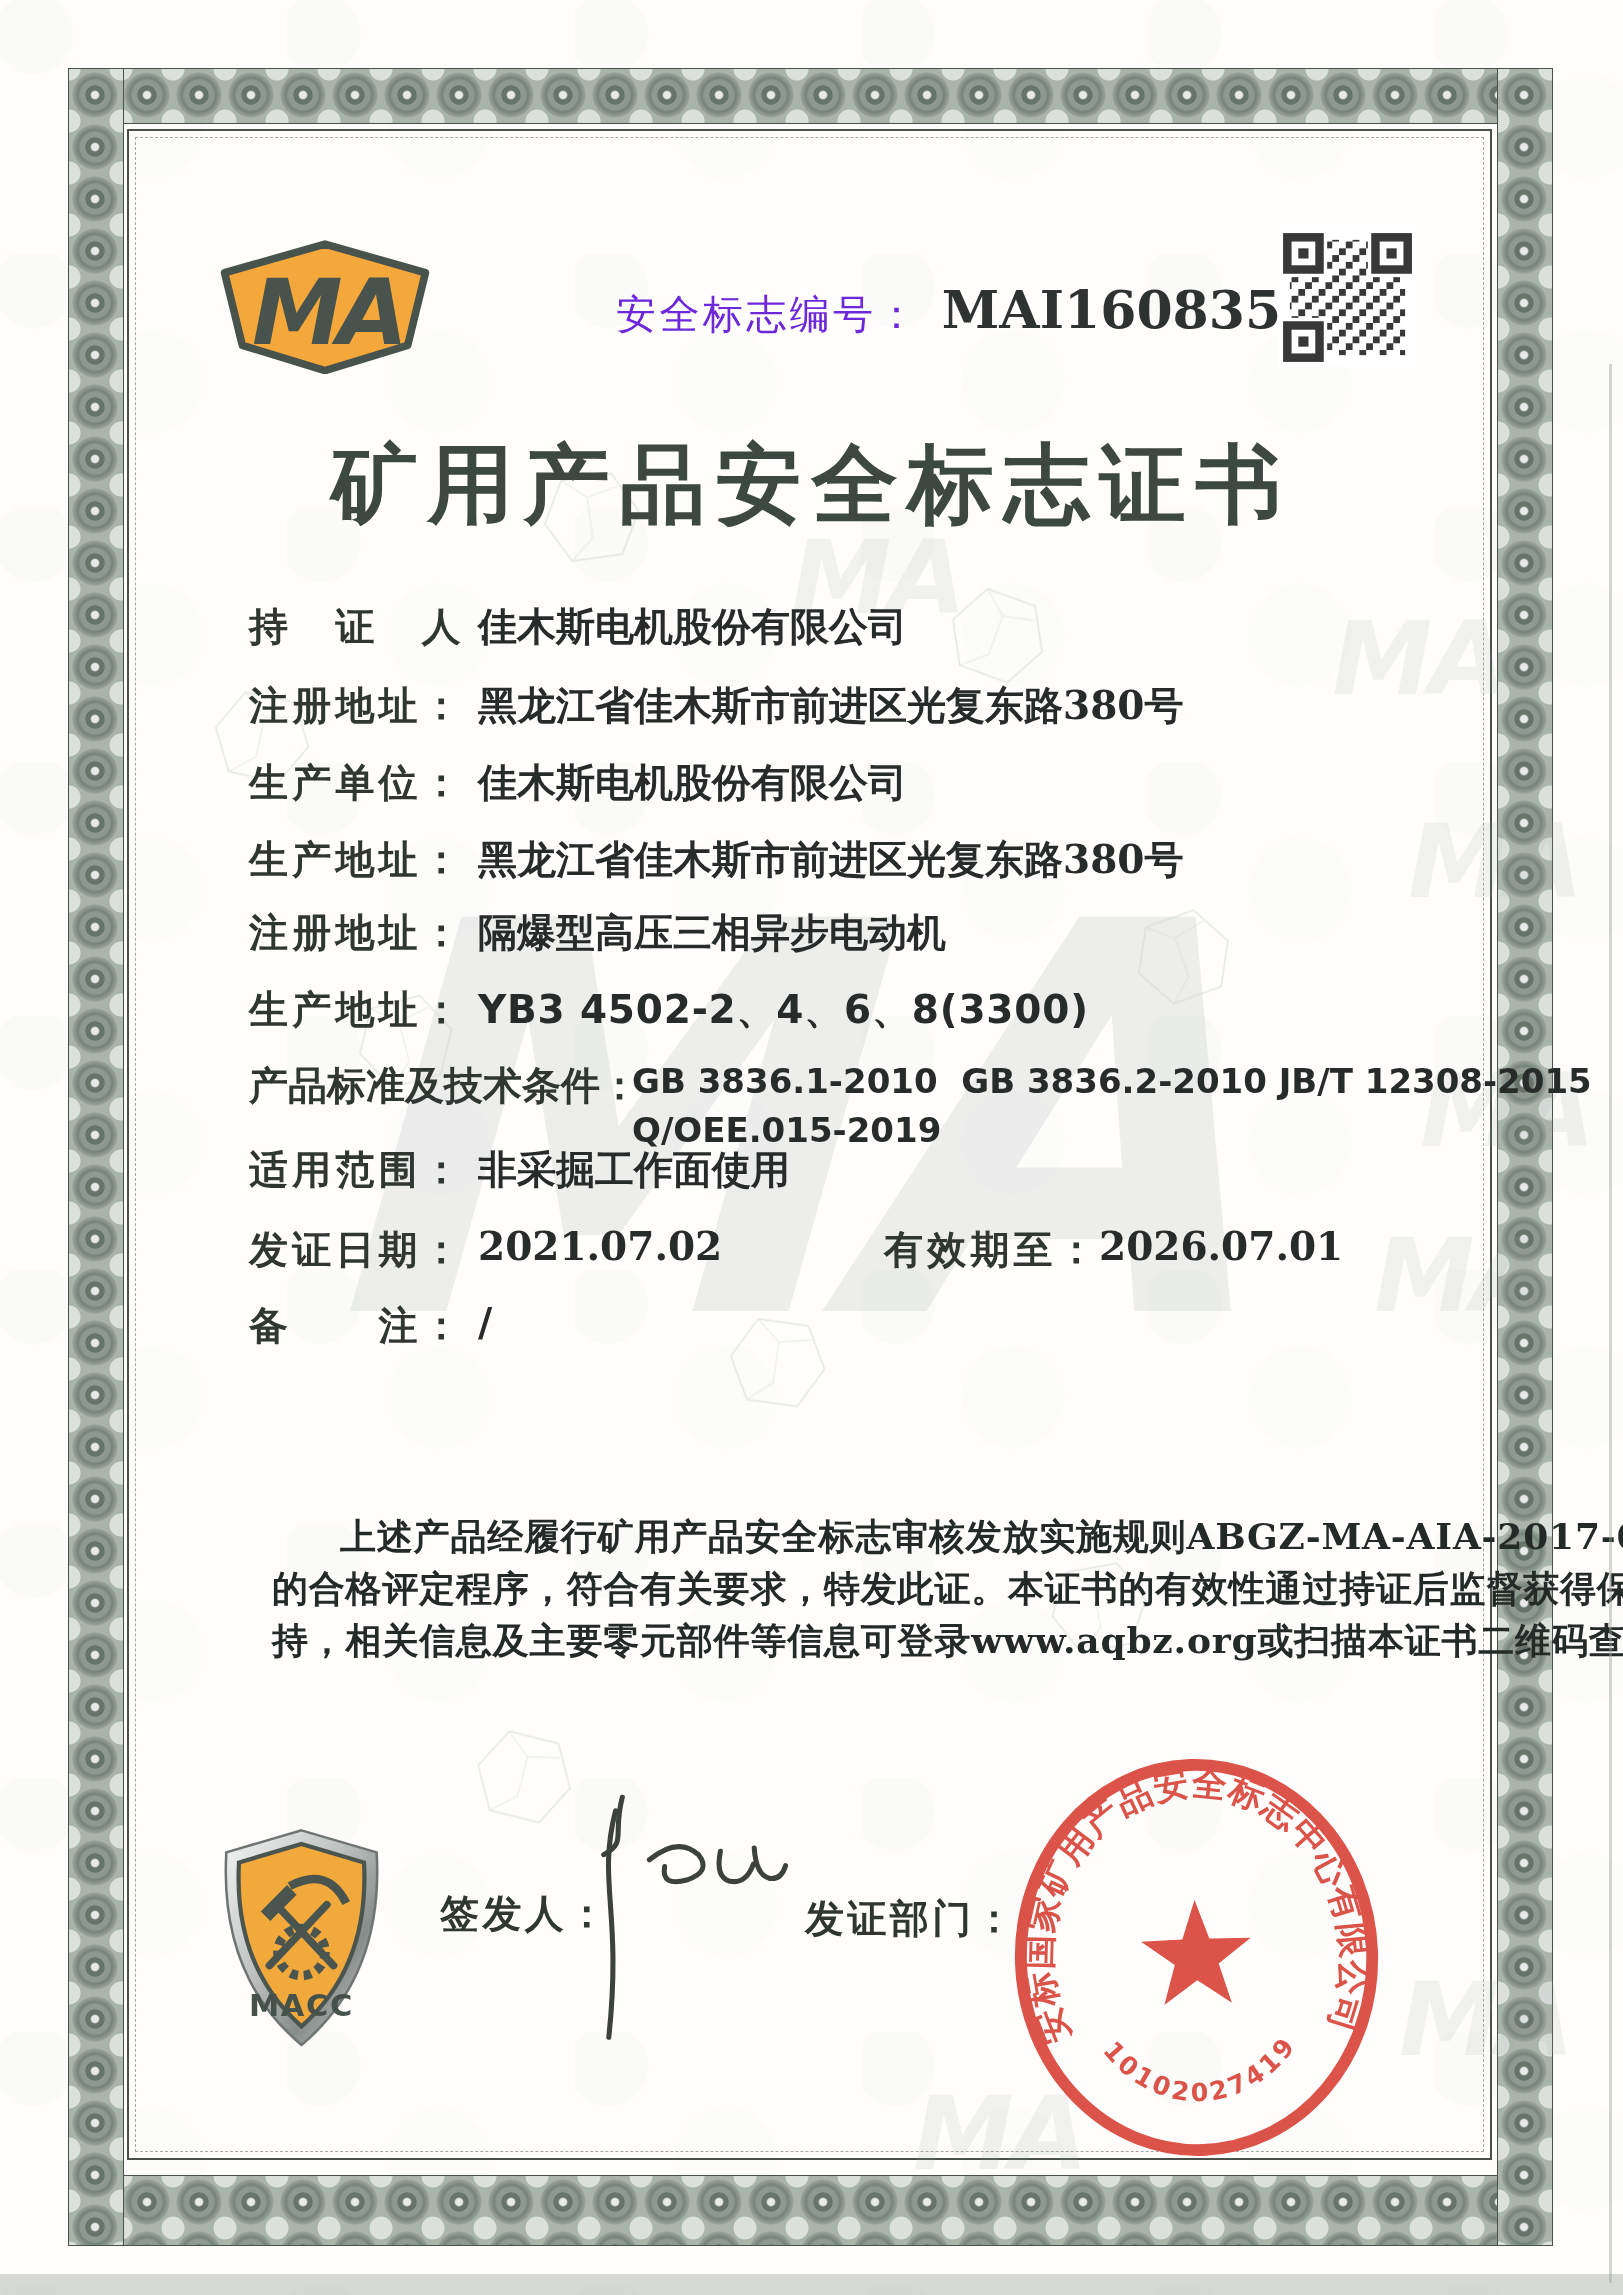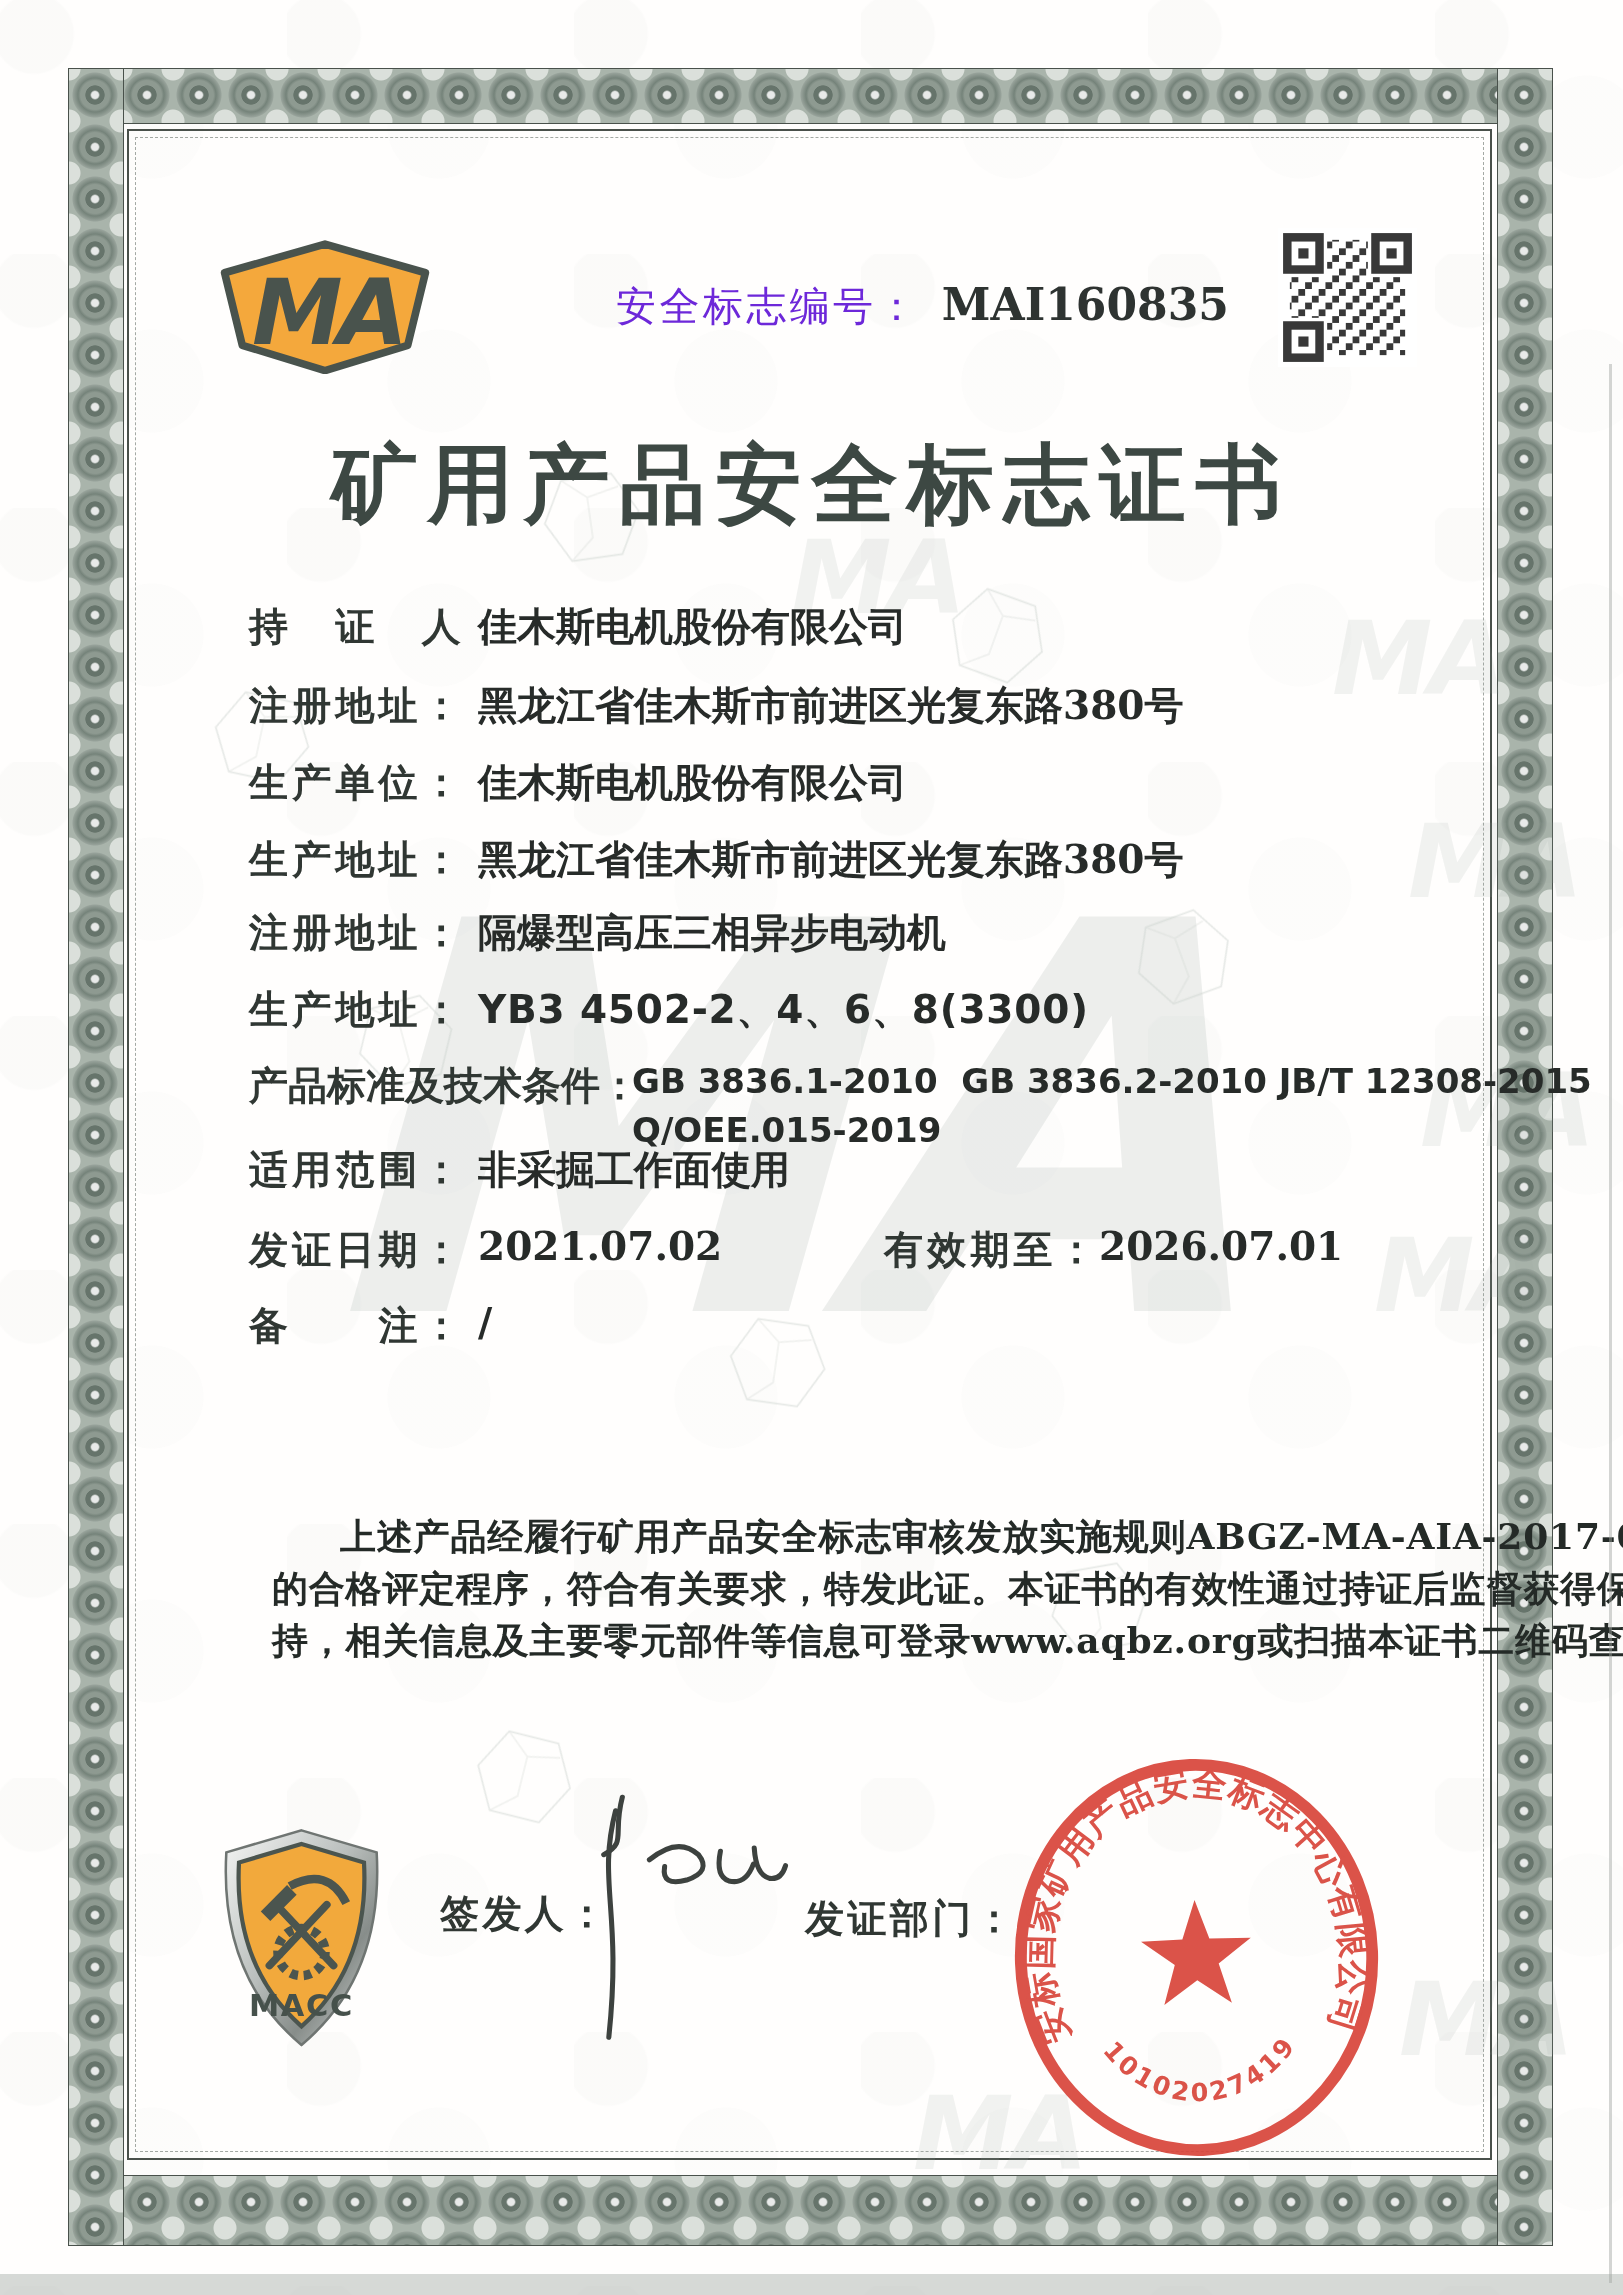--- a/index.html
+++ b/index.html
@@ -34,21 +34,21 @@
   .wm-big{position:absolute;left:355px;top:854px;font-size:541px;line-height:1;
     font-style:italic;font-weight:700;letter-spacing:-20px;color:#93a09a;opacity:.16;
     transform:skewX(-5deg);white-space:nowrap;}
   .wm-ghost{position:absolute;font-size:101px;line-height:1;font-style:italic;font-weight:700;
     color:#9aa59f;opacity:.13;letter-spacing:-3.4px;}
   .hex-ghosts{position:absolute;inset:0;pointer-events:none;}
   
   .ma-badge{position:absolute;left:216px;top:239px;}
   .certno{position:absolute;left:616px;top:279px;white-space:nowrap;}
   .certno .lbl{font-size:40px;font-weight:400;letter-spacing:3.4px;color:#6d28d9;}
-  .certno .val{font-size:44px;font-weight:700;margin-left:22px;
+  .certno .val{font-size:52px;font-weight:700;margin-left:22px;
     font-family:"DejaVu Serif","Liberation Serif",serif;color:#2e3331;}
   .qr{position:absolute;left:1278px;top:228px;}
   
   .title{position:absolute;left:0;top:427px;width:100%;text-align:center;
     font-family:"DejaVu Serif","Liberation Serif",serif;font-size:86px;font-weight:700;
     letter-spacing:10px;color:#3d4843;white-space:nowrap;}
   
   .row{position:absolute;left:0;top:0;white-space:pre;}
   .row .label{position:absolute;left:249px;font-size:39px;font-weight:700;
     letter-spacing:4.2px;color:#303733;white-space:pre;}

